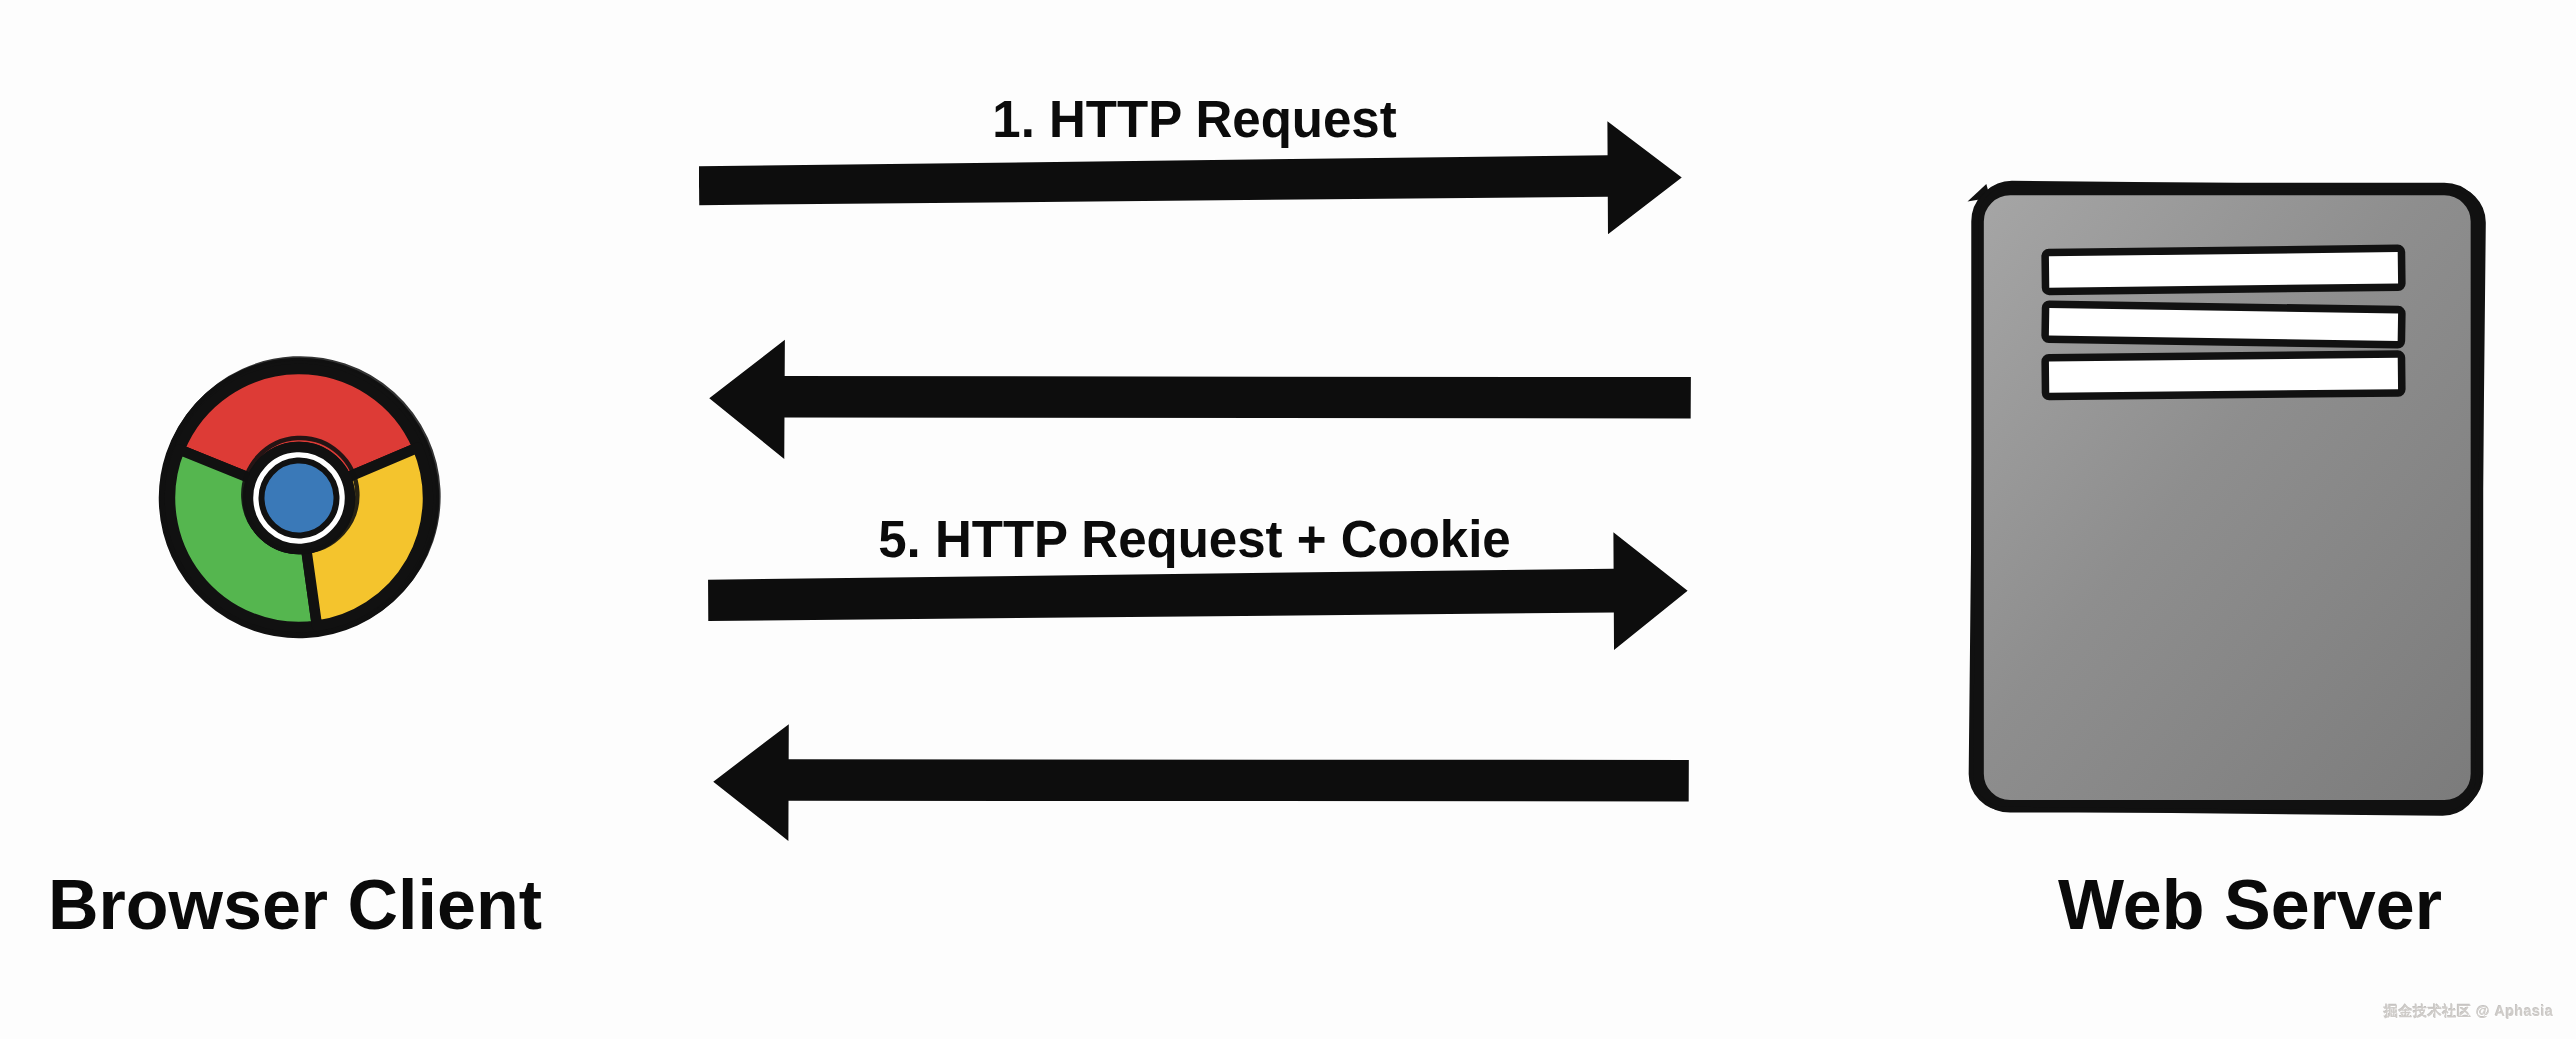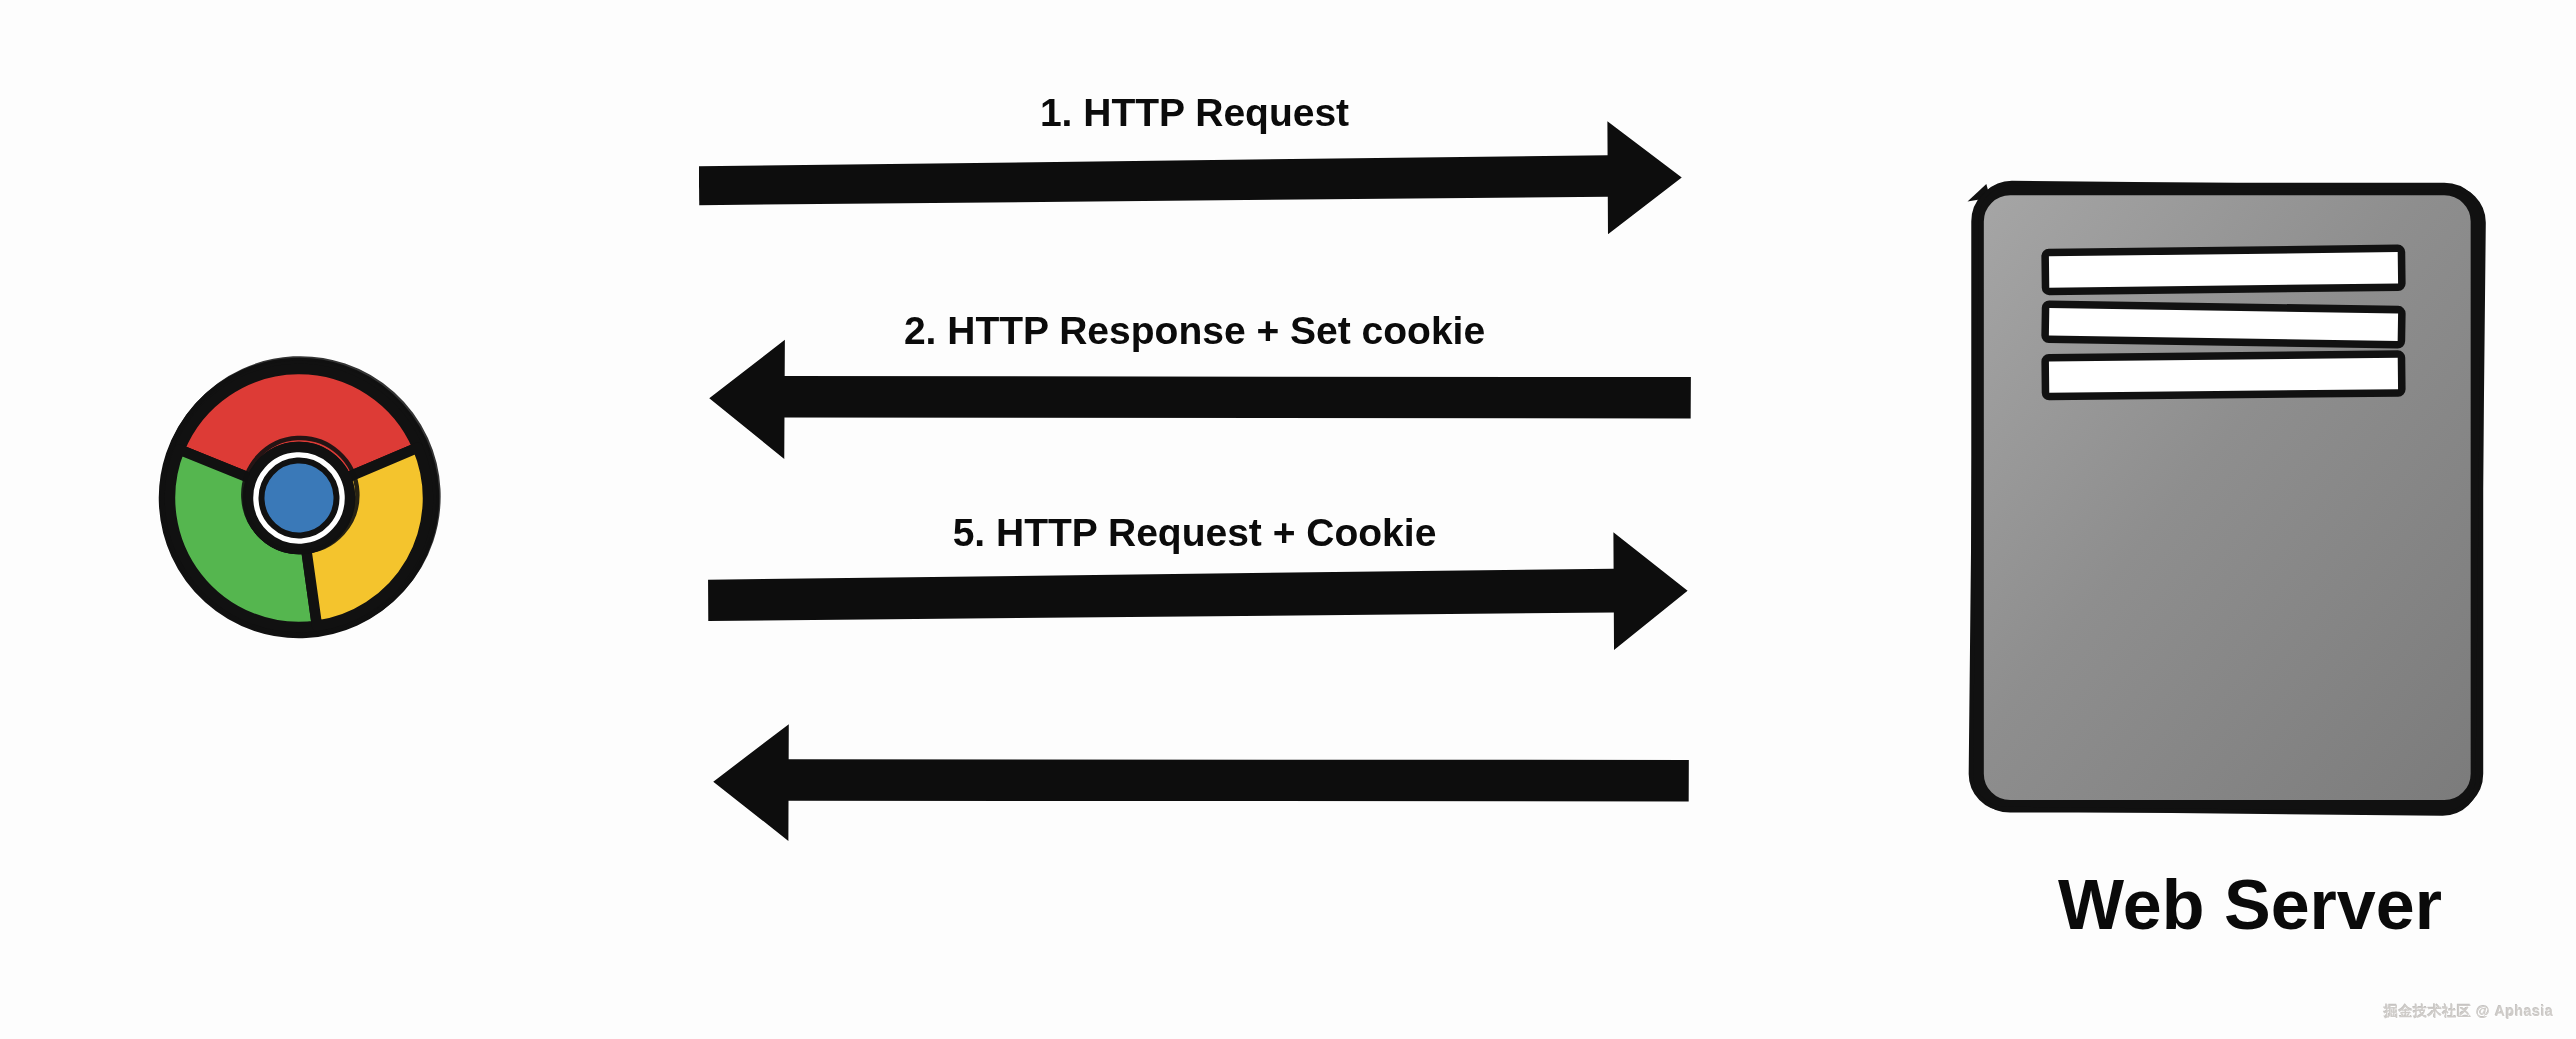--- a/index.html
+++ b/index.html
@@ -12,21 +12,21 @@
     width: 2576px;
     height: 1039px;
     background: #fdfdfd;
     overflow: hidden;
   }
   .msg-label {
     position: absolute;
     left: 705px;
     width: 979px;
     text-align: center;
-    font-size: 39px;
+    font-size: 51px;
     font-weight: bold;
     color: #0b0b0b;
     letter-spacing: 0px;
     line-height: 1.1;
     white-space: nowrap;
   }
   .arrow { position: absolute; }
   .node-label {
     position: absolute;
     font-size: 70px;
@@ -78,21 +78,20 @@
     <circle cx="101" cy="98" r="38" fill="none" stroke="#111111" stroke-width="3" opacity="0.9"></circle>
 
     <circle cx="100" cy="100" r="25" fill="#3a79b8" stroke="#111111" stroke-width="4"></circle>
   </svg>
 
   <div class="msg-label" style="top:92px">1. HTTP Request</div>
   <svg class="arrow" style="left:699px; top:121px; transform:rotate(-0.3deg)" width="984" height="118" viewBox="0 0 1568 188" xmlns="http://www.w3.org/2000/svg">
     <polygon fill="#0d0d0d" points="0,68 1448,58 1448,4 1566,94 1448,184 1448,124 0,130"></polygon>
   </svg>
 
-  <div class="msg-label" style="top:310px">2. HTTP Response + Set cookie</div>
   <svg class="arrow" style="left:708px; top:338px; transform:rotate(0.3deg)" width="984" height="127" viewBox="0 0 1568 202" xmlns="http://www.w3.org/2000/svg">
     <polygon fill="#0d0d0d" points="2,100 122,6 122,64 1566,58 1566,124 122,130 122,196"></polygon>
   </svg>
 
   <div class="msg-label" style="top:512px">5. HTTP Request + Cookie</div>
   <svg class="arrow" style="left:707px; top:532px; transform:rotate(-0.3deg)" width="983" height="124" viewBox="0 0 1566 198" xmlns="http://www.w3.org/2000/svg">
     <polygon fill="#0d0d0d" points="0,72 1446,62 1446,4 1564,98 1446,192 1446,132 0,138"></polygon>
   </svg>
 
   <svg class="arrow" style="left:712px; top:723px; transform:rotate(0.2deg)" width="978" height="122" viewBox="0 0 1558 194" xmlns="http://www.w3.org/2000/svg">
@@ -111,18 +110,19 @@
     <polygon points="2,20 17,6 20,17" fill="#111111"></polygon>
 
     <rect x="10" y="10" width="398" height="492" rx="26" fill="url(#srvGrad)" stroke="#111111" stroke-width="10"></rect>
     <rect x="7" y="7" width="404" height="499" rx="28" fill="none" stroke="#111111" stroke-width="3.5" transform="rotate(0.6 209 256)"></rect>
 
     <rect x="64" y="59" width="284" height="31" rx="3" fill="#ffffff" stroke="#111111" stroke-width="6" transform="rotate(-0.7 206 74)"></rect>
     <rect x="64" y="104" width="284" height="28" rx="3" fill="#ffffff" stroke="#111111" stroke-width="6" transform="rotate(0.9 206 118)"></rect>
     <rect x="64" y="143" width="284" height="31" rx="3" fill="#ffffff" stroke="#111111" stroke-width="6" transform="rotate(-0.6 206 158)"></rect>
   </svg>
 
+  <div id="client-label" class="node-label">Browser Client</div>
   <div id="server-label" class="node-label">Web Server</div>
 
   <div id="watermark">掘金技术社区 @ Aphasia</div>
 
 </div>
 
 
 </body></html>

